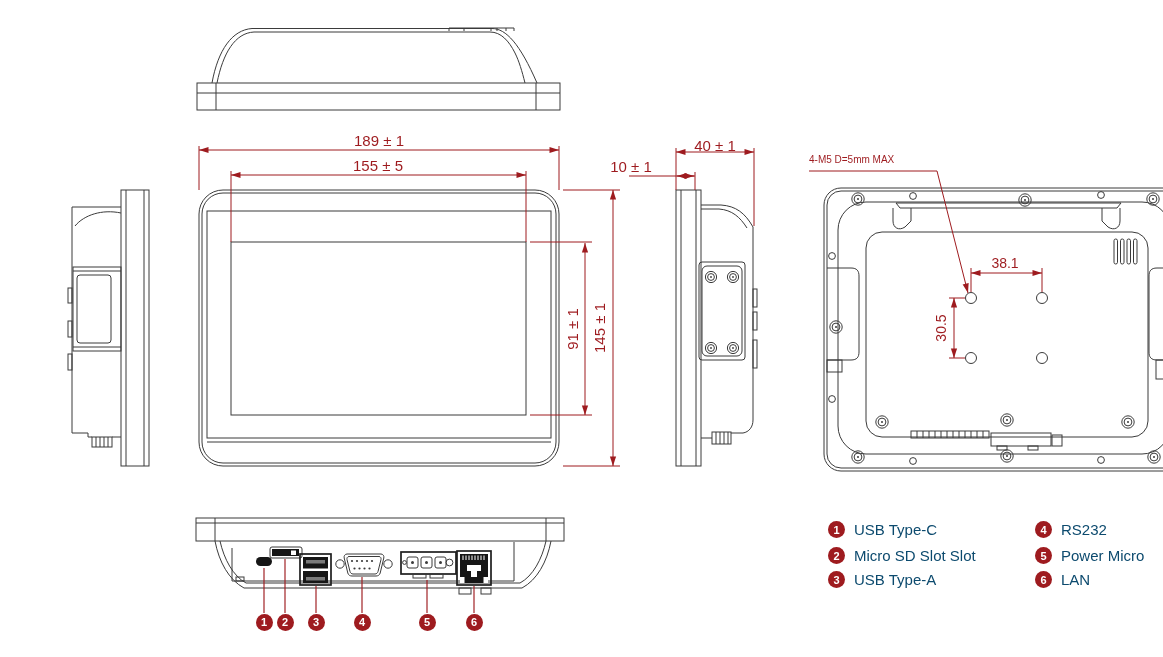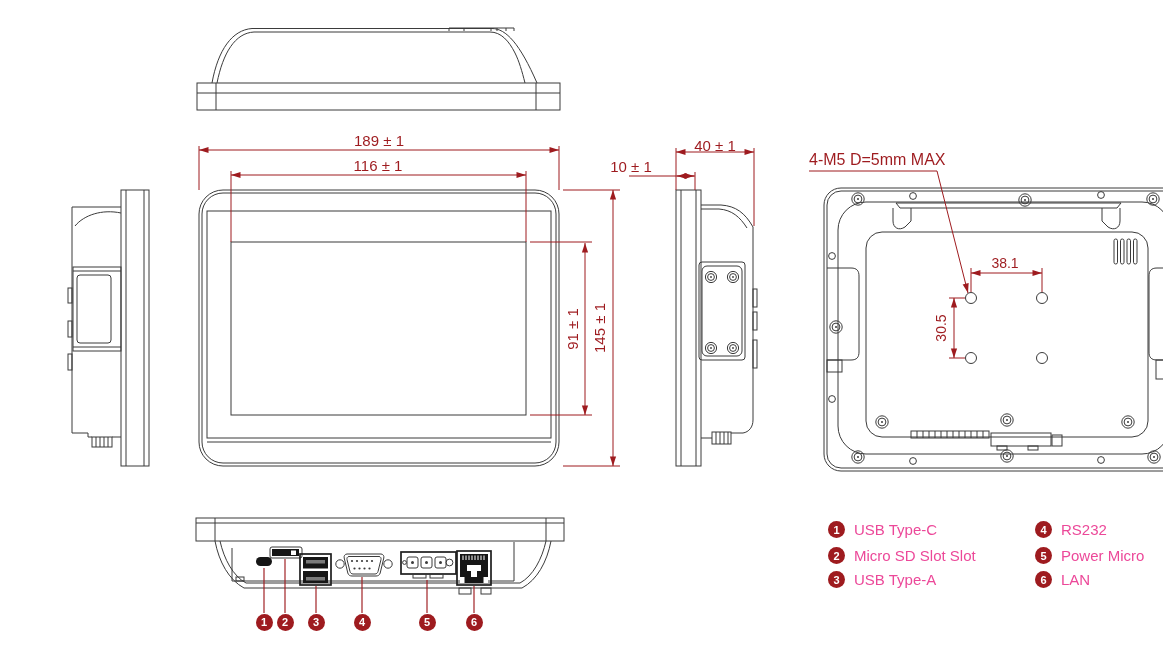--- a/index.html
+++ b/index.html
@@ -13,31 +13,31 @@
   .fD{fill:#161616;stroke:none;}
   .fG{fill:#7a7a7a;stroke:none;}
   .fW{fill:#ffffff;stroke:none;}
   .r {fill:none;stroke:#9E1B1F;stroke-width:1;}
   .r2{fill:none;stroke:#9E1B1F;stroke-width:1.15;}
   
   .dim{position:absolute;color:#9E1B1F;font-size:15px;line-height:16px;
        white-space:nowrap;transform:translate(-50%,-50%);}
   .dim.v{transform:translate(-50%,-50%) rotate(-90deg);}
   .dim.sm{font-size:14px;}
-  .dim.note{transform:none;font-size:16px;}
+  .dim.note{transform:none;font-size:10px;}
   
   .callout{position:absolute;width:17px;height:17px;margin:-8.5px 0 0 -8.5px;
            border-radius:50%;background:#9E1B1F;color:#fff;font-size:11px;
            font-weight:700;display:flex;align-items:center;justify-content:center;}
   
   .legend-item{position:absolute;display:flex;align-items:center;gap:9px;}
   .badge{width:17px;height:17px;flex:0 0 17px;border-radius:50%;background:#9E1B1F;
          color:#fff;font-size:11px;font-weight:700;display:flex;
          align-items:center;justify-content:center;}
-  .legend-label{font-size:15px;color:#ec4899;white-space:nowrap;}
+  .legend-label{font-size:15px;color:#0c4a6e;white-space:nowrap;}
 </style>
 </head>
 <body>
 
 <div class="canvas">
 
 <svg width="1163" height="657" viewBox="0 0 1163 657">
   <defs>
     <marker id="ar" markerWidth="11" markerHeight="8" refX="10" refY="4" orient="auto-start-reverse" markerUnits="userSpaceOnUse">
       <path d="M0.5,0.9 L10,4 L0.5,7.1 Z" fill="#9E1B1F"></path>
@@ -270,21 +270,21 @@
     <line class="r" x1="910" y1="298" x2="910" y2="358" marker-start="url(#ar)" marker-end="url(#ar)"></line>
 
     <g>
       <line class="r" x1="765" y1="171" x2="893" y2="171"></line>
       <line class="r" x1="893" y1="171" x2="924" y2="293" marker-end="url(#ar)"></line>
     </g>
   </g>
 </svg>
 
 <span class="dim" style="left:335px;top:141px">189 ± 1</span>
-<span class="dim" style="left:334px;top:166px">116 ± 1</span>
+<span class="dim" style="left:334px;top:166px">155 ± 5</span>
 <span class="dim v" style="left:529px;top:329px">91 ± 1</span>
 <span class="dim v" style="left:556px;top:328px">145 ± 1</span>
 <span class="dim" style="left:587px;top:167px">10 ± 1</span>
 <span class="dim" style="left:671px;top:146px">40 ± 1</span>
 <span class="dim sm" style="left:961px;top:263px">38.1</span>
 <span class="dim v sm" style="left:897px;top:328px">30.5</span>
 <span class="dim note" style="left:765px;top:152px">4-M5 D=5mm MAX</span>
 
 <div class="callout" style="left:220px;top:622px">1</div>
 <div class="callout" style="left:241px;top:622px">2</div>

